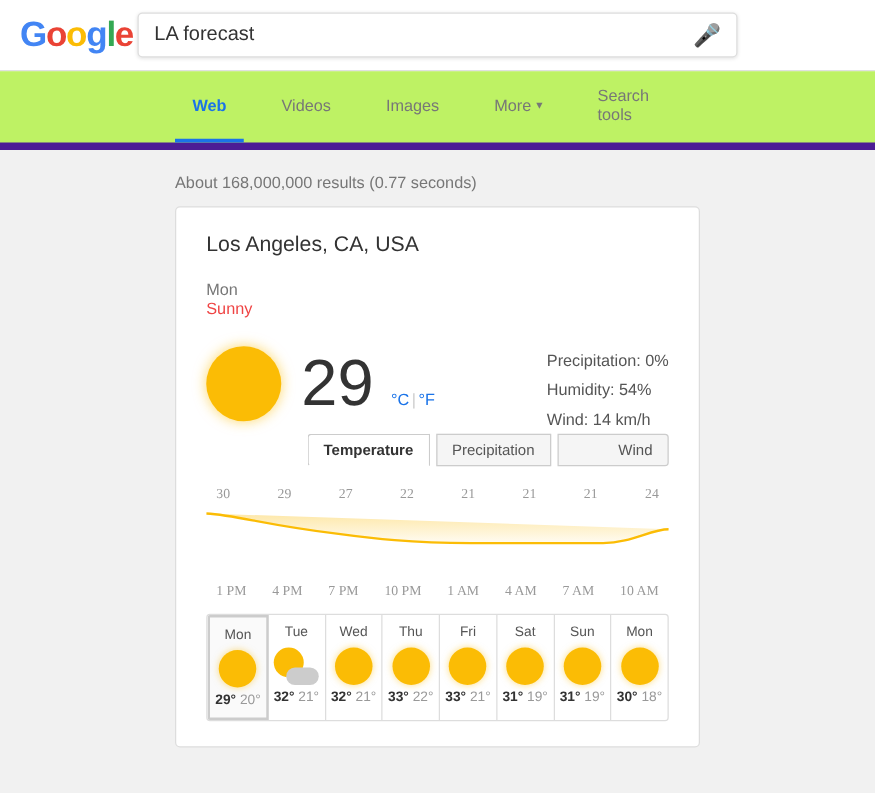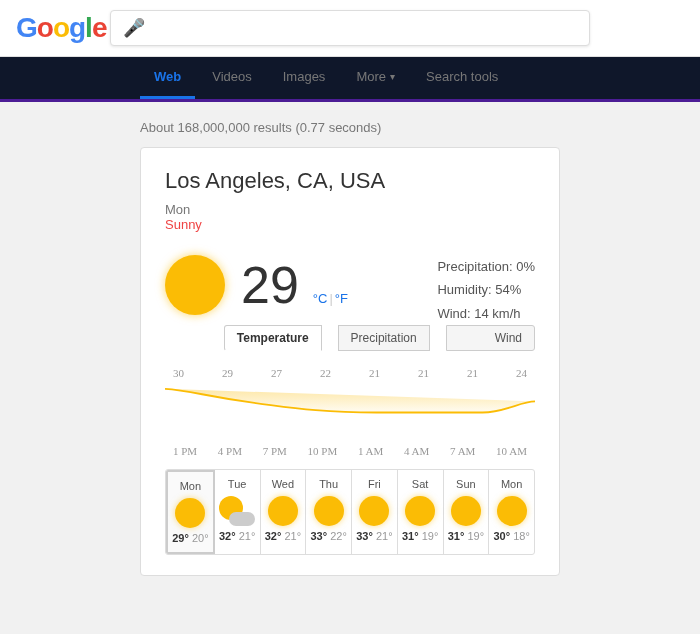--- a/index.html
+++ b/index.html
@@ -13,42 +13,42 @@
     .logo-u { color: #FBBC05; }
     .logo-e1 { color: #4285F4; }
     .logo-o { color: #34A853; }
     .logo-o2 { color: #EA4335; }
 
     .search-bar { display: flex; align-items: center; border: 1px solid #ddd; border-radius: 4px; padding: 6px 12px; width: 480px; background: #fff; box-shadow: 0 1px 3px rgba(0,0,0,0.1); }
     .search-input { border: none; outline: none; font-size: 16px; flex: 1; color: #333; }
     .mic-icon { color: #4285F4; font-size: 18px; cursor: pointer; }
 
     
-    .nav { background: #0f172a; padding: 0 140px; display: flex; gap: 3px; border-bottom: 3px solid #4c1d95; }
+    .nav { background: #bef264; padding: 0 140px; display: flex; gap: 16px; border-bottom: 6px solid #4c1d95; }
     .nav-item { padding: 12px 14px; font-size: 13px; color: #777; cursor: pointer; border-bottom: 3px solid transparent; text-decoration: none; display: flex; align-items: center; gap: 4px; }
     .nav-item.active { color: #1a73e8; border-bottom: 3px solid #1a73e8; font-weight: bold; }
     .nav-arrow { font-size: 10px; }
 
     
     .content { padding: 10px 140px; background: #f1f1f1; min-height: 560px; }
     .result-count { font-size: 13px; color: #777; margin: 8px 0 12px 0; }
 
     
     .weather-card { background: #fff; border: 1px solid #ddd; border-radius: 4px; padding: 20px 24px; max-width: 560px; }
-    .city-name { font-size: 22px; color: #333; margin-bottom: 8px; }
+    .city-name { font-size: 17px; color: #333; margin-bottom: 18px; }
     .day-label { font-size: 13px; color: #777; }
     .condition-label { font-size: 13px; color: #ef4444; margin-bottom: 23px; }
     .sun-icon { width: 60px; height: 60px; background: #FBBC05; border-radius: 50%; margin-right: 16px; box-shadow: 0 0 10px rgba(251,188,5,0.6); flex-shrink: 0; }
     .temp-display { font-size: 52px; font-weight: 300; color: #333; line-height: 1; margin-right: 10px; }
     .unit-toggle { font-size: 13px; color: #777; display: flex; flex-direction: column; justify-content: flex-start; padding-top: 8px; }
     .unit-toggle span { color: #1a73e8; cursor: pointer; }
 
     .weather-details { margin-left: auto; font-size: 13px; color: #555; line-height: 1.8; }
 
-    .chart-tabs { display: flex; gap: 16px; margin-bottom: 8px; justify-content: space-between; }
+    .chart-tabs { display: flex; gap: 5px; margin-bottom: 8px; justify-content: space-between; }
     .chart-tab { padding: 5px 12px; font-size: 12px; border: 1px solid #ccc; cursor: pointer; background: #f5f5f5; color: #555; }
     .chart-tab.active { background: #fff; font-weight: bold; color: #333; border-bottom-color: #fff; }
     .chart-tab:first-child { border-radius: 3px 0 0 3px; }
     .chart-tab:last-child { border-radius: 0 3px 3px 0; padding-left: 48px; }
 
     
     .temp-chart-container { position: relative; margin-bottom: 4px; font-family: Liberation Serif, serif; }
     .chart-labels-top { display: flex; justify-content: space-between; font-size: 11px; color: #999; padding: 0 8px; margin-bottom: 2px; }
     .chart-labels-bottom { display: flex; justify-content: space-between; font-size: 11px; color: #999; padding: 0 8px; margin-top: 4px; }
 
@@ -68,20 +68,21 @@
     .current-section { display: flex; gap: 20px; align-items: flex-start; }
   </style>
 </head>
 <body>
 
 <div class="header">
   <div class="google-logo">
     <span class="logo-b">G</span><span class="logo-l">o</span><span class="logo-u">o</span><span class="logo-e1">g</span><span class="logo-o">l</span><span class="logo-o2">e</span>
   </div>
   <div class="search-bar">
+    <input class="search-input" type="text" value="LA forecast" style="">
     <span class="mic-icon">🎤</span>
   </div>
 </div>
 
 <nav class="nav">
   <a class="nav-item active">
     <span>Web</span>
   </a>
   <a class="nav-item">
     <span>Videos</span>

